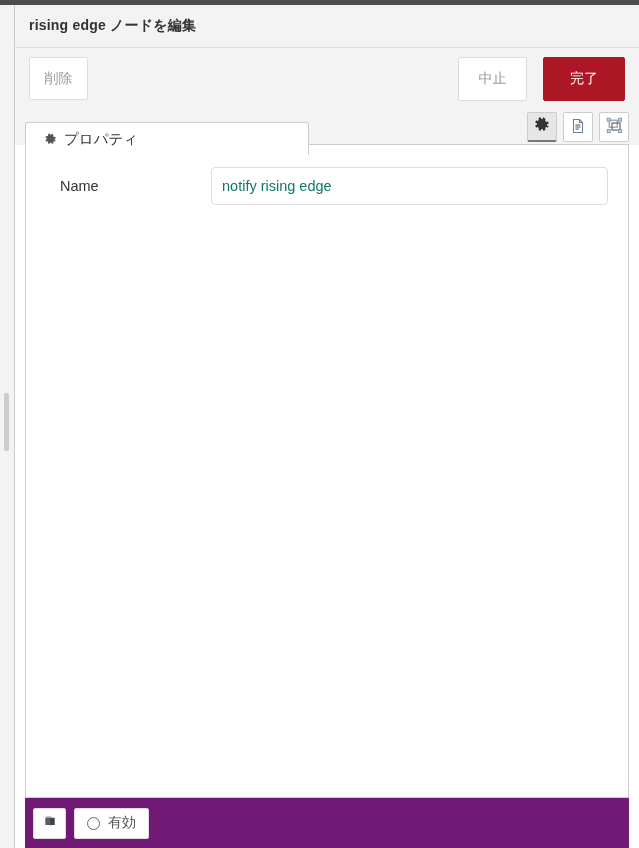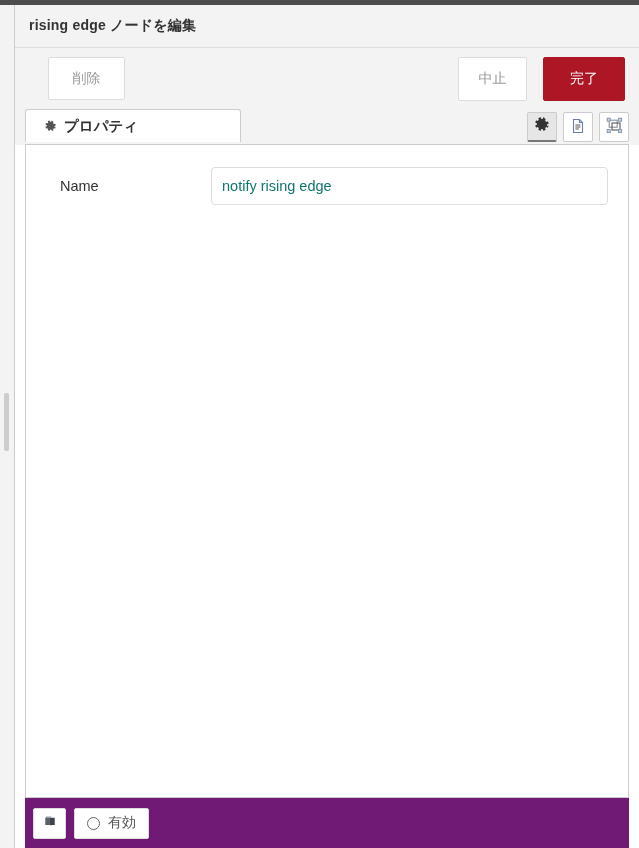--- a/index.html
+++ b/index.html
@@ -101,26 +101,25 @@
     font-size: 14px;
     box-sizing: border-box;
     border-radius: 2px;
     cursor: pointer;
     display: inline-flex;
     align-items: center;
     justify-content: center;
     user-select: none;
   }
   #delete-button {
-    width: 77px;
+    width: 59px;
     height: 43px;
     background: #ffffff;
     border: 1px solid #dddddd;
     color: #999999;
-    margin-left: 19px;
   }
   #toolbar-spacer { flex: 1 1 auto; }
   #cancel-button {
     width: 69px;
     height: 44px;
     background: #ffffff;
     border: 1px solid #dddddd;
     color: #999999;
     margin-right: 16px;
   }
@@ -145,34 +144,33 @@
     position: absolute;
     left: 10px;
     right: 10px;
     bottom: 0;
     height: 1px;
     background: #cccccc;
   }
   #tab-properties {
     position: absolute;
     left: 10px;
-    top: 0;
-    width: 216px;
+    top: 13px;
+    width: 284px;
     height: 33px;
     background: #ffffff;
     border: 1px solid #cccccc;
     border-bottom: none;
     border-radius: 3px 3px 0 0;
     box-sizing: border-box;
     display: flex;
     align-items: center;
     padding-left: 18px;
     cursor: pointer;
     z-index: 2;
-    font-weight: bold;
   }
   #tab-properties .tab-gear {
     margin-right: 7px;
     display: inline-flex;
     align-items: center;
   }
   #tab-properties-label {
     font-size: 14.5px;
     color: #333333;
   }

